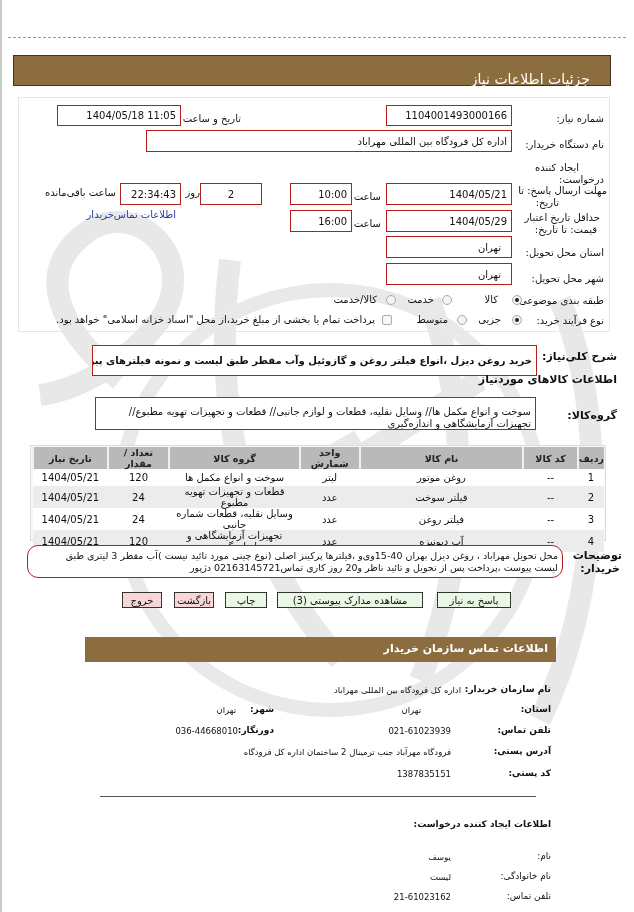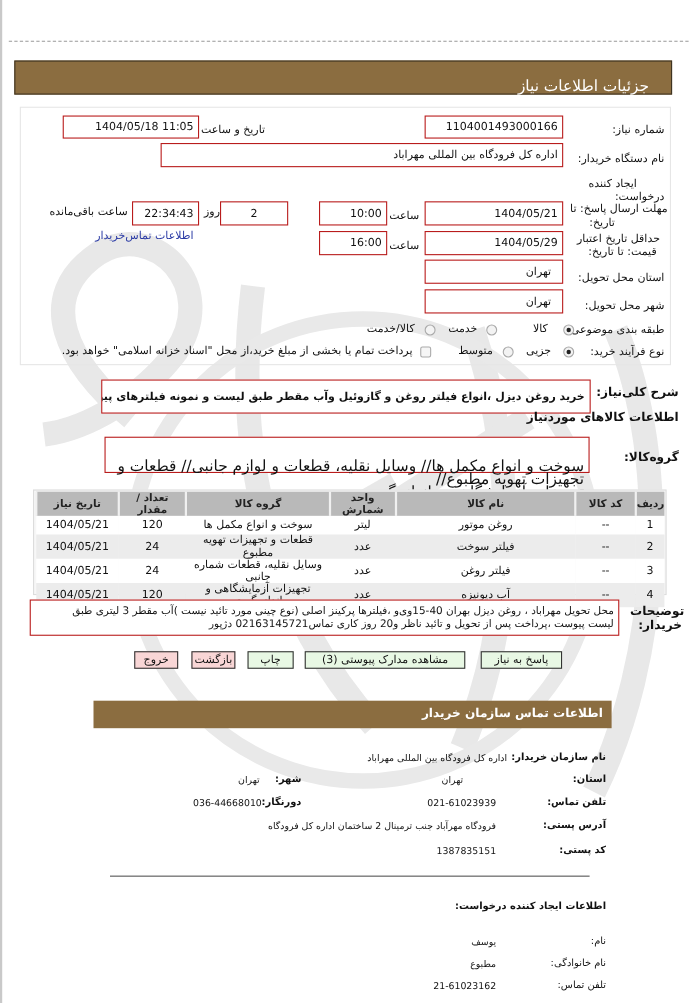--- a/index.html
+++ b/index.html
@@ -120,21 +120,21 @@
   <div class="optlbl" style="right:186px; top:314px;">متوسط</div>
   <div class="check" style="left:382px; top:315px;"></div>
   <div class="optlbl" style="right:259px; top:314px; white-space:nowrap;">پرداخت تمام یا بخشی از مبلغ خرید،از محل "اسناد خزانه اسلامی" خواهد بود.</div>
 
   <div class="sect-title" style="right:17px; top:350px;">شرح کلی‌نیاز:</div>
   <div class="box rtl" style="left:92px; top:345px; width:445px; height:31px; white-space:nowrap; overflow:hidden;font-weight:bold;">خرید روغن دیزل ،انواع فیلتر روغن و گازوئیل وآب مقطر طبق لیست و نمونه فیلترهای پیوست</div>
 
   <div class="sect-title" style="right:17px; top:373px;">اطلاعات کالاهای موردنیاز</div>
 
   <div class="sect-title" style="right:17px; top:409px;">گروه‌کالا:</div>
-  <div class="box rtl" style="left:95px; top:397px; width:441px; height:33px; display:block; padding-top:20px; font-size:14px; line-height:12px;">
+  <div class="box rtl" style="left:95px; top:397px; width:441px; height:33px; display:block; padding-top:8px; font-size:10px; line-height:12px;">
     <div>سوخت و انواع مکمل ها// وسایل نقلیه، قطعات و لوازم جانبی// قطعات و تجهیزات تهویه مطبوع//</div>
     <div>تجهیزات آزمایشگاهی و اندازه‌گیری</div>
   </div>
 
   <div class="items-wrap"></div>
   <table class="items">
     <thead>
       <tr>
         <th style="width:22px;">ردیف</th>
         <th style="width:55px;">کد کالا</th>
@@ -180,21 +180,21 @@
         <td>عدد</td>
         <td>تجهیزات آزمایشگاهی و اندازه‌گیری</td>
         <td>120</td>
         <td>1404/05/21</td>
       </tr>
     </tbody>
   </table>
 
   <div class="sect-title" style="right:12px; top:549px;">توضیحات</div>
   <div class="sect-title" style="right:14px; top:562px;">خریدار:</div>
-  <div class="box rtl" style="left:27px; top:545px; width:536px; height:33px; display:block; padding-top:4px; font-size:9.5px; line-height:12px;">
+  <div class="box rtl" style="left:27px; top:545px; width:536px; height:33px; display:block; padding-top:4px; font-size:9.5px; line-height:12px;border-radius:11px;">
     <div>محل تحویل مهراباد ، روغن دیزل بهران 40-15وی‌و ،فیلترها پرکینز اصلی (نوع چینی مورد تائید نیست )آب مقطر 3 لیتری طبق</div>
     <div>لیست پیوست ،پرداخت پس از تحویل و تائید ناظر و20 روز کاری تماس02163145721 دژپور</div>
   </div>
 
   <div class="btn green" style="left:437px; top:592px; width:74px;">پاسخ به نیاز</div>
   <div class="btn green" style="left:277px; top:592px; width:146px;">مشاهده مدارک پیوستی (3)</div>
   <div class="btn green" style="left:225px; top:592px; width:42px;">چاپ</div>
   <div class="btn red" style="left:174px; top:592px; width:40px;">بازگشت</div>
   <div class="btn red" style="left:122px; top:592px; width:40px;">خروج</div>
 
@@ -222,18 +222,18 @@
   <div class="cv" style="right:183px; top:769px;">1387835151</div>
 
   <div class="hr"></div>
 
   <div class="cl" style="right:83px; top:819px;">اطلاعات ایجاد کننده درخواست:</div>
 
   <div class="cl" style="right:83px; top:851px; font-weight:normal;">نام:</div>
   <div class="cv" style="right:183px; top:852px;">یوسف</div>
 
   <div class="cl" style="right:83px; top:871px; font-weight:normal;">نام خانوادگی:</div>
-  <div class="cv" style="right:183px; top:872px;">مطبوع</div>
+  <div class="cv" style="right:183px; top:872px;">لیست</div>
 
   <div class="cl" style="right:83px; top:891px; font-weight:normal;">تلفن تماس:</div>
   <div class="cv" style="right:183px; top:892px;">21-61023162</div>
 
 </div>
 
 </body></html>

